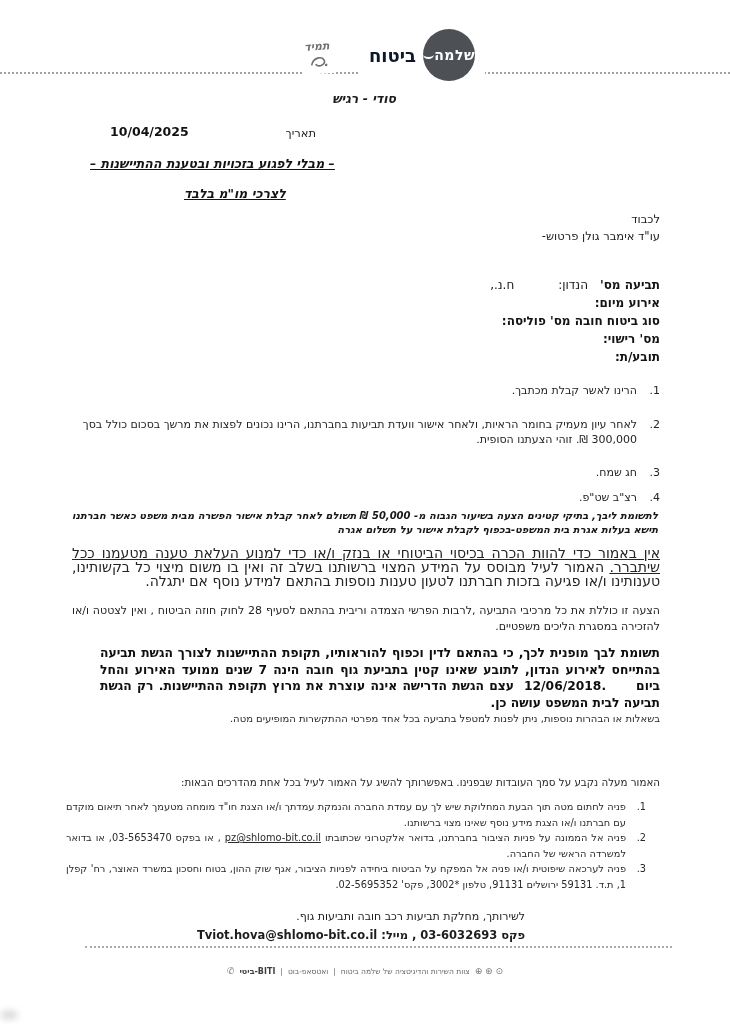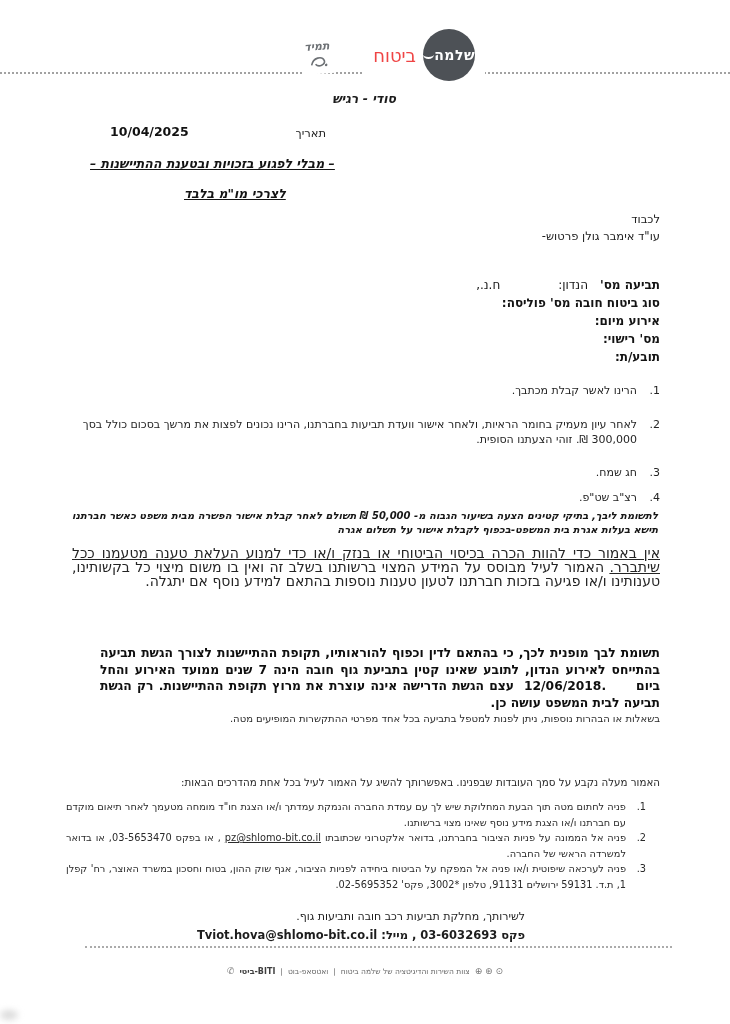--- a/index.html
+++ b/index.html
@@ -8,38 +8,38 @@
     font-family:"DejaVu Sans","Liberation Sans",sans-serif;direction:rtl;color:#2b2b2b;
   }
   .page{position:absolute;inset:0;}
   
   .dotted-top{position:absolute;top:72px;left:0;right:0;border-top:2px dotted #a2a2a2;}
   
   .brand{position:absolute;top:29px;right:245px;display:flex;align-items:center;gap:7px;background:#fff;padding:0 10px;}
   .brand-circle{width:52px;height:52px;background:#4d5156;border-radius:50%;color:#fff;display:flex;flex-direction:row;align-items:center;justify-content:center;}
   .brand-circle .t{font-weight:bold;font-size:14px;letter-spacing:0.5px;}
   .brand-smile{width:20px;height:7px;border-bottom:2px solid #fff;border-radius:0 0 50% 50%;margin-top:-1px;}
-  .brand-word{font-size:18px;font-weight:normal;color:#ef4444;}
+  .brand-word{font-size:18px;font-weight:bold;color:#0f172a;}
   .tamid{position:absolute;top:38px;right:396px;background:#fff;padding:2px 4px;text-align:center;transform:rotate(-4deg);}
   .tamid-text{font-size:11px;font-weight:bold;color:#6d7175;font-style:italic;display:block;}
   .confidential{position:absolute;top:91px;right:334px;font-weight:bold;font-style:italic;font-size:12.5px;color:#1c1c1c;}
   
-  .date-label{position:absolute;top:126px;right:404px;font-size:11.5px;color:#222;}
+  .date-label{position:absolute;top:126px;right:414px;font-size:11.5px;color:#222;}
   .date-value{position:absolute;top:124px;left:110px;font-weight:bold;font-size:12.5px;direction:ltr;color:#111;}
   
   .h1{position:absolute;top:156px;left:90px;font-weight:bold;font-style:italic;text-decoration:underline;font-size:12.5px;color:#141414;}
   .h2{position:absolute;top:186px;left:184px;font-weight:bold;font-style:italic;text-decoration:underline;font-size:12.5px;color:#141414;}
   
   .recipient{position:absolute;top:211px;right:70px;text-align:right;font-size:11.5px;line-height:17px;color:#222;}
   
   .subject{position:absolute;top:276px;right:70px;text-align:right;font-size:12px;line-height:18px;color:#141414;}
   .subject-row1{display:flex;align-items:baseline;}
   .claim{font-weight:bold;}
   .relabel{margin-right:12px;}
-  .greet{margin-right:58px;}
+  .greet{margin-right:44px;}
   .subject-field{font-weight:bold;}
   
   .list{position:absolute;top:383px;right:70px;left:66px;}
   .li{display:flex;gap:9px;font-size:11px;line-height:15px;color:#242424;}
   .li .num{min-width:14px;}
   .li.m1{margin-bottom:19px;} .li.m2{margin-bottom:18px;} .li.m3{margin-bottom:10px;}
   
   .minors{position:absolute;top:509px;right:72px;left:72px;font-size:10px;font-weight:bold;font-style:italic;line-height:14px;text-align:justify;color:#161616;}
   
   .disclaimer{position:absolute;top:546px;right:70px;left:72px;font-size:14px;line-height:14px;text-align:justify;color:#242424;}
@@ -105,22 +105,22 @@
     <div>לכבוד</div>
     <div>עו"ד אימבר גולן פרטוש-</div>
   </div>
 
   <div class="subject">
     <div class="subject-row1">
       <span class="claim">תביעה מס'</span>
       <span class="relabel">הנדון:</span>
       <span class="greet">ח.נ.,</span>
     </div>
+    <div class="subject-field">אירוע מיום:</div>
     <div class="subject-field">סוג ביטוח חובה מס' פוליסה:</div>
-    <div class="subject-field">אירוע מיום:</div>
     <div class="subject-field">מס' רישוי:</div>
     <div class="subject-field">תובע/ת:</div>
   </div>
 
   <div class="list">
     <div class="li m1">
       <span class="num">1.</span>
       <span>הרינו לאשר קבלת מכתבך.</span>
     </div>
     <div class="li m2">
@@ -136,20 +136,21 @@
       <span>רצ"ב שט"פ.</span>
     </div>
   </div>
 
   <div class="minors">לתשומת ליבך, בתיקי קטינים הצעה בשיעור הגבוה מ- 50,000 ₪ תשולם לאחר קבלת אישור הפשרה מבית משפט כאשר חברתנו תישא בעלות אגרת בית המשפט-בכפוף לקבלת אישור על תשלום אגרה</div>
 
   <div class="disclaimer">
     <span class="underline">אין באמור כדי להוות הכרה בכיסוי הביטוחי או בנזק ו/או כדי למנוע העלאת טענה מטעמנו ככל שיתברר.</span><span> האמור לעיל מבוסס על המידע המצוי ברשותנו בשלב זה ואין בו משום מיצוי כל בקשותינו, טענותינו ו/או פגיעה בזכות חברתנו לטעון טענות נוספות בהתאם למידע נוסף אם יתגלה.</span>
   </div>
 
+  <div class="offer">הצעה זו כוללת את כל מרכיבי התביעה ,לרבות הפרשי הצמדה וריבית בהתאם לסעיף 28 לחוק חוזה הביטוח , ואין לצטטה ו/או להזכירה במסגרת הליכים משפטיים.</div>
 
   <div class="limitation">
     <span>תשומת לבך מופנית לכך, כי בהתאם לדין וכפוף להוראותיו, תקופת ההתיישנות לצורך הגשת תביעה בהתייחס לאירוע הנדון, לתובע שאינו קטין בתביעת גוף חובה הינה 7 שנים ממועד האירוע והחל ביום</span><span class="date-ltr">12/06/2018.</span><span>עצם הגשת הדרישה אינה עוצרת את מרוץ תקופת ההתיישנות. רק הגשת תביעה לבית המשפט עושה כן.</span>
   </div>
 
   <div class="questions">בשאלות או הבהרות נוספות, ניתן לפנות למטפל בתביעה בכל אחד מפרטי ההתקשרות המופיעים מטה.</div>
 
 
   <div class="appeal-intro">האמור מעלה נקבע על סמך העובדות שבפנינו. באפשרותך להשיג על האמור לעיל בכל אחת מהדרכים הבאות:</div>
 

